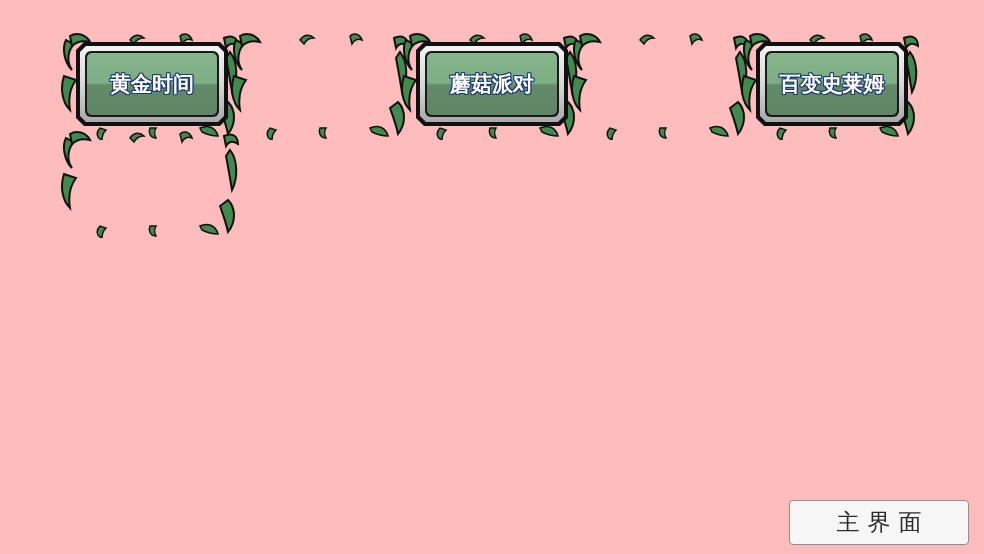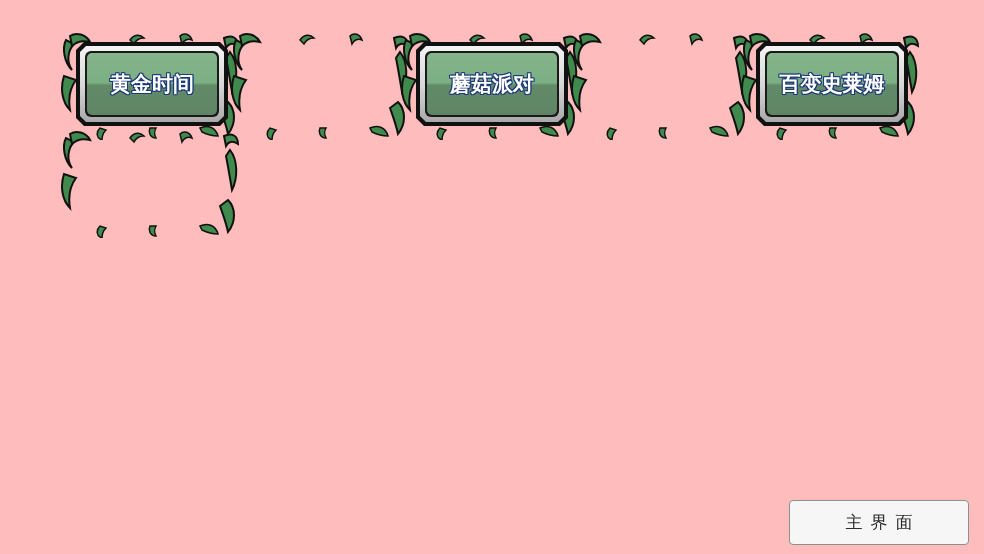--- a/index.html
+++ b/index.html
@@ -78,21 +78,21 @@
     background: #f6f6f6;
     border: 1px solid #8f8f8f;
     border-radius: 4px;
     display: flex;
     align-items: center;
     justify-content: center;
     cursor: pointer;
     box-sizing: border-box;
   }
   .home-label {
-    font-size: 17px;
+    font-size: 23px;
     color: #2b2b2b;
     letter-spacing: 8px;
     padding-left: 8px;
   }
 </style>
 </head>
 <body>
 
 <svg width="0" height="0" style="position:absolute">
   <defs>

